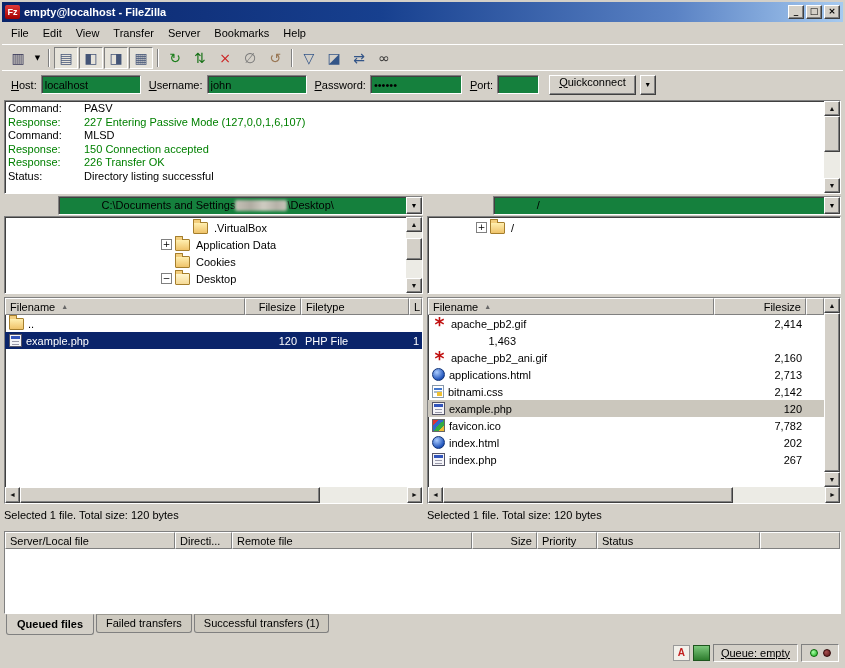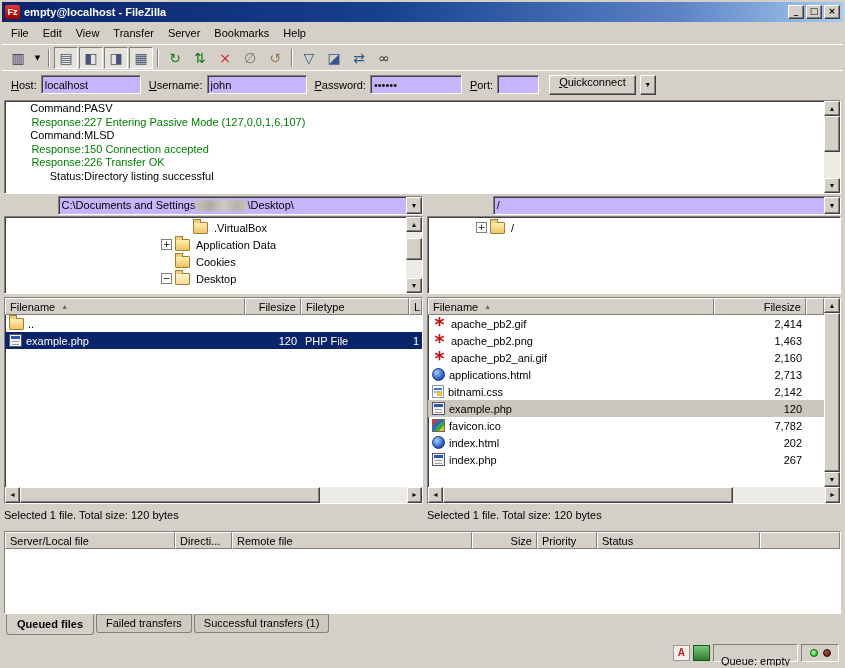--- a/index.html
+++ b/index.html
@@ -23,32 +23,32 @@
   .tb-btn.dd { width:13px; }
   .tb-btn.dd .tb-glyph { font-size:7px; }
   .tb-btn.pressed { border:1px solid; border-color:#808080 #fff #fff #808080; background:#E6E3DA; }
   .tb-glyph { font-size:14px; line-height:20px; font-family:"DejaVu Sans",sans-serif; }
   .tb-sep { width:2px; height:18px; border-left:1px solid #808080; border-right:1px solid #fff; margin:0 3px; }
 
   
   .quickconnect { height:28px; flex:none; display:flex; align-items:center; gap:4px; padding:0 5px; border-top:1px solid #fff; }
   .qc-label { display:inline-block; margin-left:4px; }
   .qc-label::first-letter { text-decoration:underline; }
-  .sunken2 { border:1px solid #808080; border-right-color:#fff; border-bottom-color:#fff; box-shadow:inset 1px 1px 0 #404040; background:#c4b5fd; }
+  .sunken2 { border:1px solid #808080; border-right-color:#fff; border-bottom-color:#fff; box-shadow:inset 1px 1px 0 #404040; background:#15803d; }
   .qc-input { height:19px; padding:1px 3px; font:11px "Liberation Sans",sans-serif; outline:none; }
   .raised { background:#D4D0C8; border:1px solid; border-color:#fff #404040 #404040 #fff; box-shadow:inset -1px -1px 0 #808080; }
   .qc-btn { height:20px; padding:0 9px; font:11px "Liberation Sans",sans-serif; display:inline-block; }
   .qc-btn::first-letter { text-decoration:underline; }
   .qc-dd { width:16px; height:20px; font-size:7px; line-height:18px; text-align:center; }
 
   
   .log-area { height:94px; flex:none; margin:2px 2px 0; display:flex; background:#fff; }
   .log-lines { flex:1; overflow:hidden; padding:1px 3px; }
   .log-line { display:flex; height:13.5px; line-height:13px; white-space:nowrap; }
-  .log-prefix { width:76px; flex:none;text-align:right; }
+  .log-prefix { width:76px; flex:none; }
   .log-line.response { color:#008000; }
 
   
   .vscroll { width:16px; flex:none; display:flex; flex-direction:column; background:#ECEBE5; }
   .hscroll { height:16px; flex:none; display:flex; background:#ECEBE5; }
   .sb-btn { width:16px; height:15px; flex:none; background:#D4D0C8; border:1px solid; border-color:#fff #404040 #404040 #fff; box-shadow:inset -1px -1px 0 #808080; font-size:7px; line-height:13px; text-align:center; color:#111; }
   .hscroll .sb-btn { width:15px; height:16px; line-height:14px; }
   .sb-track { flex:1; position:relative; }
   .sb-thumb { position:absolute; background:#D4D0C8; border:1px solid; border-color:#fff #404040 #404040 #fff; box-shadow:inset -1px -1px 0 #808080; }
   .vscroll .sb-thumb { left:0; width:16px; }
@@ -56,21 +56,21 @@
 
   
   .row { display:flex; padding:0 2px; flex:none; }
   .pane-l { width:419px; flex:none; display:flex; }
   .vsplit { width:4px; flex:none; }
   .pane-r { flex:1; display:flex; min-width:0; }
 
   .site-row { height:22px; align-items:center; }
   .site-label { flex:none; margin-right:4px; white-space:nowrap;margin-top:38px; }
   .combo { flex:1; height:19px; display:flex; align-items:stretch; min-width:0; }
-  .combo-text { flex:1; padding:1px 3px; white-space:nowrap; overflow:hidden; line-height:15px; }
+  .combo-text { flex:1; padding:1px 3px; white-space:nowrap; overflow:hidden; line-height:15px;margin-left:40px; }
   .combo-btn { width:16px; flex:none; font-size:7px; line-height:15px; text-align:center; }
   .redacted { display:inline-block; width:52px; height:11px; vertical-align:middle; border-radius:2px; background:linear-gradient(90deg,#C6C2B8,#AFABA1 30%,#CFCCC2 55%,#B5B1A7 80%,#C9C5BB); filter:blur(1.5px); }
 
   .trees-row .tree-box { height:78px; }
   .tree-box { background:#fff; overflow:hidden; display:flex; width:100%; }
   .tree-items { flex:1; padding-top:2px; overflow:hidden; }
   .tree-row { display:flex; align-items:center; height:17px; white-space:nowrap;padding-left:48px; }
   .tree-indent { flex:none; height:1px; }
   .expander { width:11px; height:11px; flex:none; border:1px solid #808080; background:#fff; font:9px/9px "DejaVu Sans",sans-serif; text-align:center; margin-right:3px; }
   .expander.hide { visibility:hidden; }
@@ -118,21 +118,21 @@
   .queue-body { flex:1; background:#fff; }
   .tabs { height:25px; flex:none; display:flex; gap:2px; padding:0 4px; align-items:flex-start; }
   .tab { border:1px solid #808080; border-top:1px solid #9C9A92; background:#CDC9BF; padding:2px 9px 3px; border-radius:0 0 3px 3px; }
   .tab.active { font-weight:bold; background:#D4D0C8; padding:3px 10px 4px; border-top-color:#D4D0C8; }
 
   
   .statusbar { height:27px; flex:none; display:flex; align-items:center; justify-content:flex-end; gap:3px; padding:0 4px; }
   .sb-icon { width:17px; height:16px; flex:none; text-align:center; }
   .sb-icon.type { background:#F2F0EA; border:1px solid #999; color:#C22020; font:bold 10px/14px "Liberation Sans",sans-serif; }
   .sb-icon.enc { background:linear-gradient(180deg,#7CC87C,#2E7D2E); border:1px solid #1E551E; }
-  .sb-panel { height:18px; border:1px solid; border-color:#808080 #fff #fff #808080; padding:8px 7px; line-height:16px; white-space:nowrap;text-decoration:underline; }
+  .sb-panel { height:18px; border:1px solid; border-color:#808080 #fff #fff #808080; padding:0 7px; line-height:16px; white-space:nowrap;text-decoration:underline; }
   .sb-panel.leds { display:flex; align-items:center; gap:5px; width:38px; justify-content:center; }
   .led { width:8px; height:8px; border-radius:50%; }
   .led.green { background:radial-gradient(circle at 35% 35%,#A8FFA8,#14AA14); border:1px solid #056605; }
   .led.red { background:radial-gradient(circle at 35% 35%,#A85050,#571414); border:1px solid #330808; }
 </style>
 </head>
 <body>
 
 <div class="window">
 
@@ -410,24 +410,20 @@
                     <span class="cell-text">apache_pb2.gif</span>
                   </span>
                   <span class="cell right" style="width: 92px;">
                     <span class="cell-text">2,414</span>
                   </span>
                   <span class="cell fill">
                     <span class="cell-text"></span>
                   </span>
                 </div>
                 <div class="list-row">
-                  <span class="cell" style="width: 286px;">
-                    <span class="fi fi-image"></span>
-                    <span class="cell-text">apache_pb2.png</span>
-                  </span>
                   <span class="cell right" style="width: 92px;">
                     <span class="cell-text">1,463</span>
                   </span>
                   <span class="cell fill">
                     <span class="cell-text"></span>
                   </span>
                 </div>
                 <div class="list-row">
                   <span class="cell" style="width: 286px;">
                     <span class="fi fi-image"></span>

